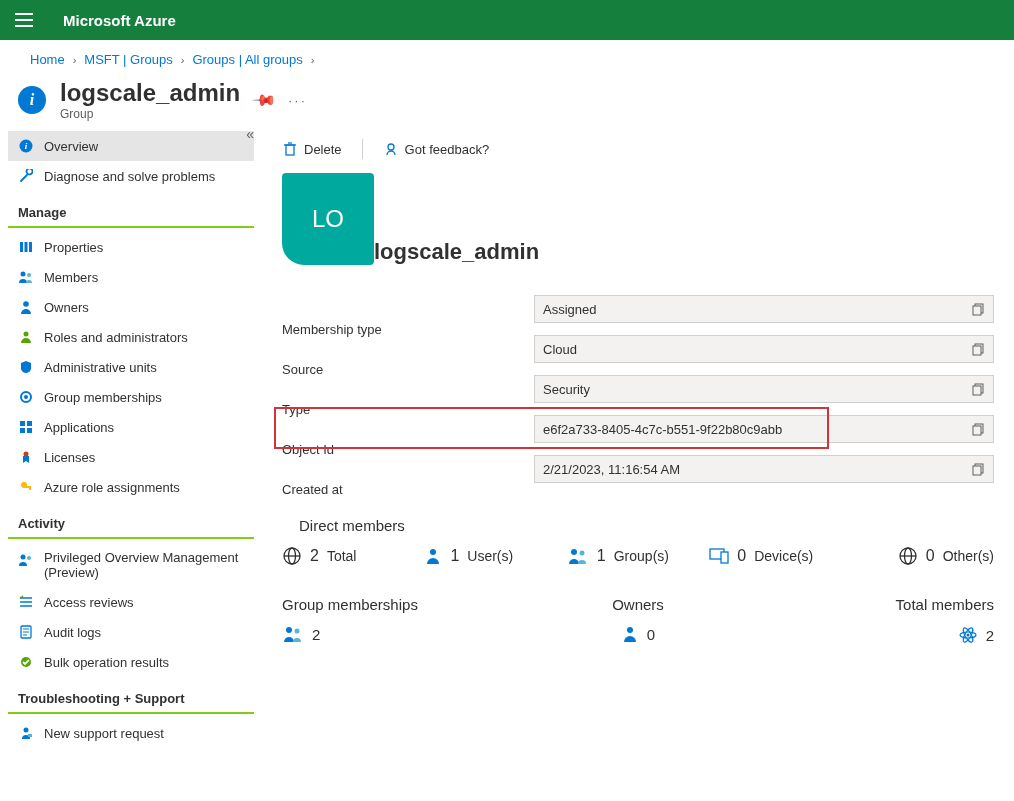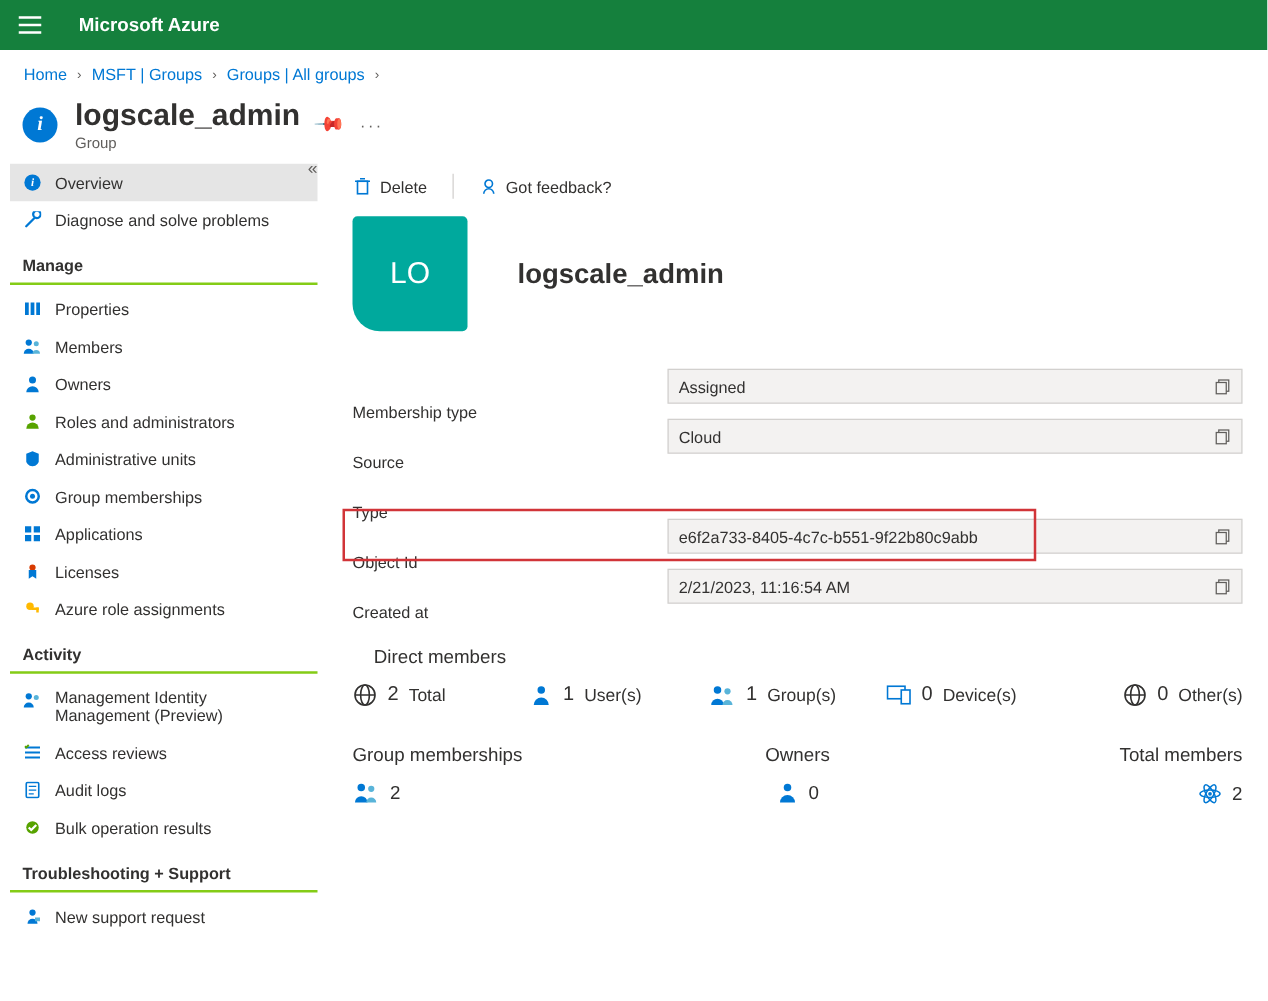--- a/index.html
+++ b/index.html
@@ -3,21 +3,21 @@
 <meta charset="utf-8">
 <style>
   * { box-sizing: border-box; margin: 0; padding: 0; }
   body { font-family: "Segoe UI", Arial, sans-serif; font-size: 13px; color: #323130; background: #fff; }
   
   .topbar { background: #15803d; color: #fff; height: 40px; display: flex; align-items: center; padding: 0 15px; }
   .hamburger { width: 18px; height: 14px; margin-right: 30px; display: flex; flex-direction: column; justify-content: space-between; cursor: pointer; }
   .hamburger span { height: 2px; background: #fff; }
   .brand { font-size: 15px; font-weight: 600; }
   
-  .breadcrumb { padding: 12px 19px; font-size: 13px; display: flex; align-items: center; gap: 8px; }
+  .breadcrumb { padding: 12px 30px; font-size: 13px; display: flex; align-items: center; gap: 8px; }
   .breadcrumb a { color: #0078d4; text-decoration: none; cursor: pointer; }
   .chev { color: #605e5c; font-size: 11px; }
   
   .header-row { display: flex; align-items: center; padding: 0 18px 10px 18px; gap: 14px; }
   .info-badge { width: 28px; height: 28px; border-radius: 50%; background: #0078d4; color:#fff; display:flex; align-items:center; justify-content:center; font-family: Georgia, serif; font-style: italic; font-weight:bold; font-size:16px; }
   .title-block h1 { font-size: 24px; font-weight: 600; }
   .subtitle { font-size: 12px; color: #605e5c; }
   .pin-icon { color:#605e5c; font-size:16px; cursor:pointer; transform: rotate(45deg); }
   .dots { color:#605e5c; cursor:pointer; letter-spacing:2px; }
   
@@ -28,21 +28,21 @@
   .nav-item.active { background: #e5e5e5; }
   .nav-icon { width:16px; height:16px; display:flex; align-items:center; justify-content:center; flex-shrink:0; }
   .nav-label { font-size:13px; }
   .section-head { font-size:13px; font-weight:600; padding: 14px 10px 6px 10px; border-bottom:2px solid #84cc16; margin-bottom:4px; }
   
   .content { flex:1; padding: 0 20px 20px 20px; }
   .toolbar { display:flex; align-items:center; gap: 20px; padding: 8px 0 14px 0; }
   .tool-btn { display:flex; align-items:center; gap:6px; cursor:pointer; font-size:13px; color:#323130; }
   .tool-sep { width:1px; height:20px; background:#d2d0ce; }
   
-  .group-header { display:flex; align-items:center; gap: 40px; margin-bottom: 30px; }
+  .group-header { display:flex; align-items:flex-end; margin-bottom: 30px; }
   .avatar { width:92px; height:92px; background:#00a99d; color:#fff; display:flex; align-items:center; justify-content:center; font-size:24px; font-weight:400; border-radius: 0 0 0 16px; border-top-left-radius: 18px; }
   .group-name { font-size: 22px; font-weight:700; }
   
   .prop-table { width:100%; }
   .prop-row { display:flex; align-items:center; margin-bottom: 12px; height: 28px; }
   .prop-label { width: 252px; font-size:13px;margin-top:40px; }
   .prop-value-box { flex:1; background:#f3f2f1; border:1px solid #d2d0ce; height:28px; display:flex; align-items:center; padding: 0 8px; justify-content:space-between; font-size:13px; color:#323130; }
   .copy-icon { color:#605e5c; cursor:pointer; }
   .highlight-box { position:absolute; border:2px solid #d13438; pointer-events:none; }
   .prop-rel { position: relative; }
@@ -208,21 +208,21 @@
     <div class="section-head">Activity</div>
 
     <div class="nav-item">
       <span class="nav-icon" style="align-self:flex-start;margin-top:2px;">
           <svg width="16" height="14" viewBox="0 0 16 14">
             <circle cx="5" cy="4" r="2.5" fill="#0078d4"></circle>
             <path d="M1 13 a4 4 0 0 1 8 0 Z" fill="#0078d4"></path>
             <circle cx="11" cy="5" r="2" fill="#59b4d9"></circle>
           </svg>
         </span>
-      <span class="nav-label">Management Identity Management (Preview)</span>
+      <span class="nav-label">Privileged Overview Management (Preview)</span>
     </div>
     <div class="nav-item">
       <span class="nav-icon">
           <svg width="14" height="14" viewBox="0 0 14 14">
             <line x1="1" y1="3" x2="13" y2="3" stroke="#0078d4" stroke-width="1.5"></line>
             <line x1="1" y1="7" x2="13" y2="7" stroke="#0078d4" stroke-width="1.5"></line>
             <line x1="1" y1="11" x2="13" y2="11" stroke="#0078d4" stroke-width="1.5"></line>
             <path d="M1 2 l1 1 l2 -2" stroke="#57a300" stroke-width="1.5" fill="none"></path>
           </svg>
         </span>
@@ -314,20 +314,29 @@
           <span class="copy-icon">
               <svg width="13" height="13" viewBox="0 0 13 13">
                 <rect x="3" y="1" width="8" height="9" fill="none" stroke="#605e5c"></rect>
                 <rect x="1" y="3" width="8" height="9" fill="#f3f2f1" stroke="#605e5c"></rect>
               </svg>
             </span>
         </div>
       </div>
       <div class="prop-row">
         <div class="prop-label">Type</div>
+        <div class="prop-value-box">
+          <span>Security</span>
+          <span class="copy-icon">
+              <svg width="13" height="13" viewBox="0 0 13 13">
+                <rect x="3" y="1" width="8" height="9" fill="none" stroke="#605e5c"></rect>
+                <rect x="1" y="3" width="8" height="9" fill="#f3f2f1" stroke="#605e5c"></rect>
+              </svg>
+            </span>
+        </div>
       </div>
       <div class="prop-row" style="position:relative;">
         <div class="prop-label">Object Id</div>
         <div class="prop-value-box">
           <span>e6f2a733-8405-4c7c-b551-9f22b80c9abb</span>
           <span class="copy-icon">
               <svg width="13" height="13" viewBox="0 0 13 13">
                 <rect x="3" y="1" width="8" height="9" fill="none" stroke="#605e5c"></rect>
                 <rect x="1" y="3" width="8" height="9" fill="#f3f2f1" stroke="#605e5c"></rect>
               </svg>

